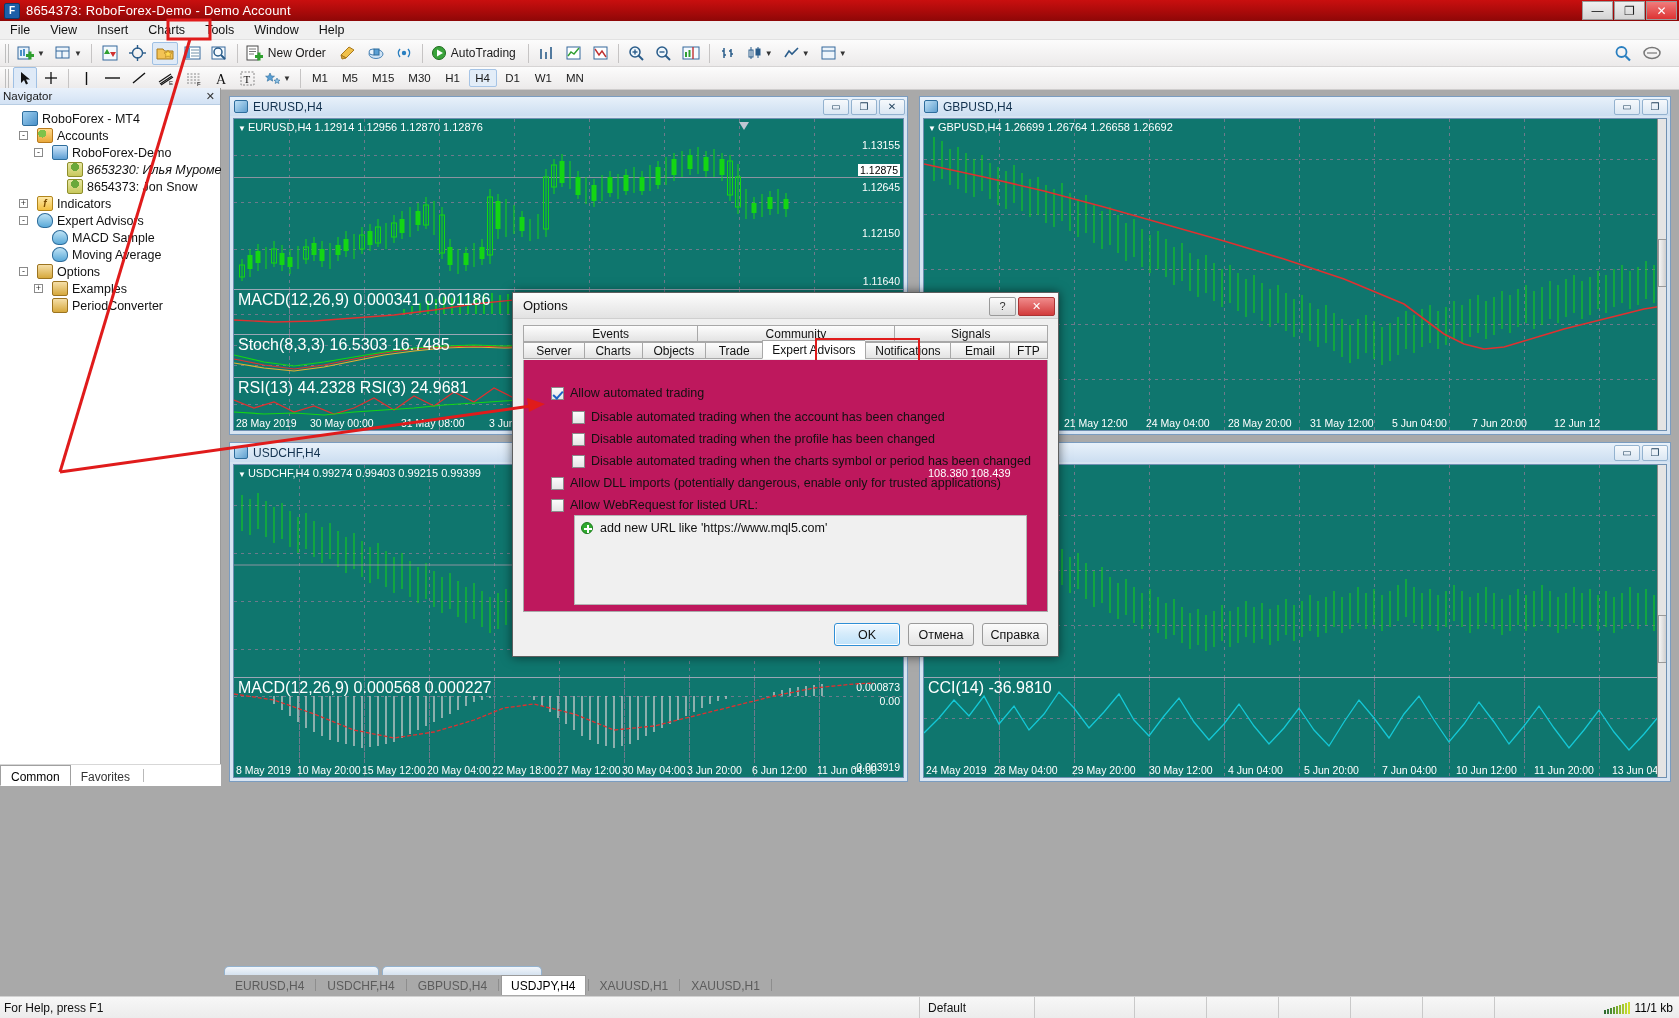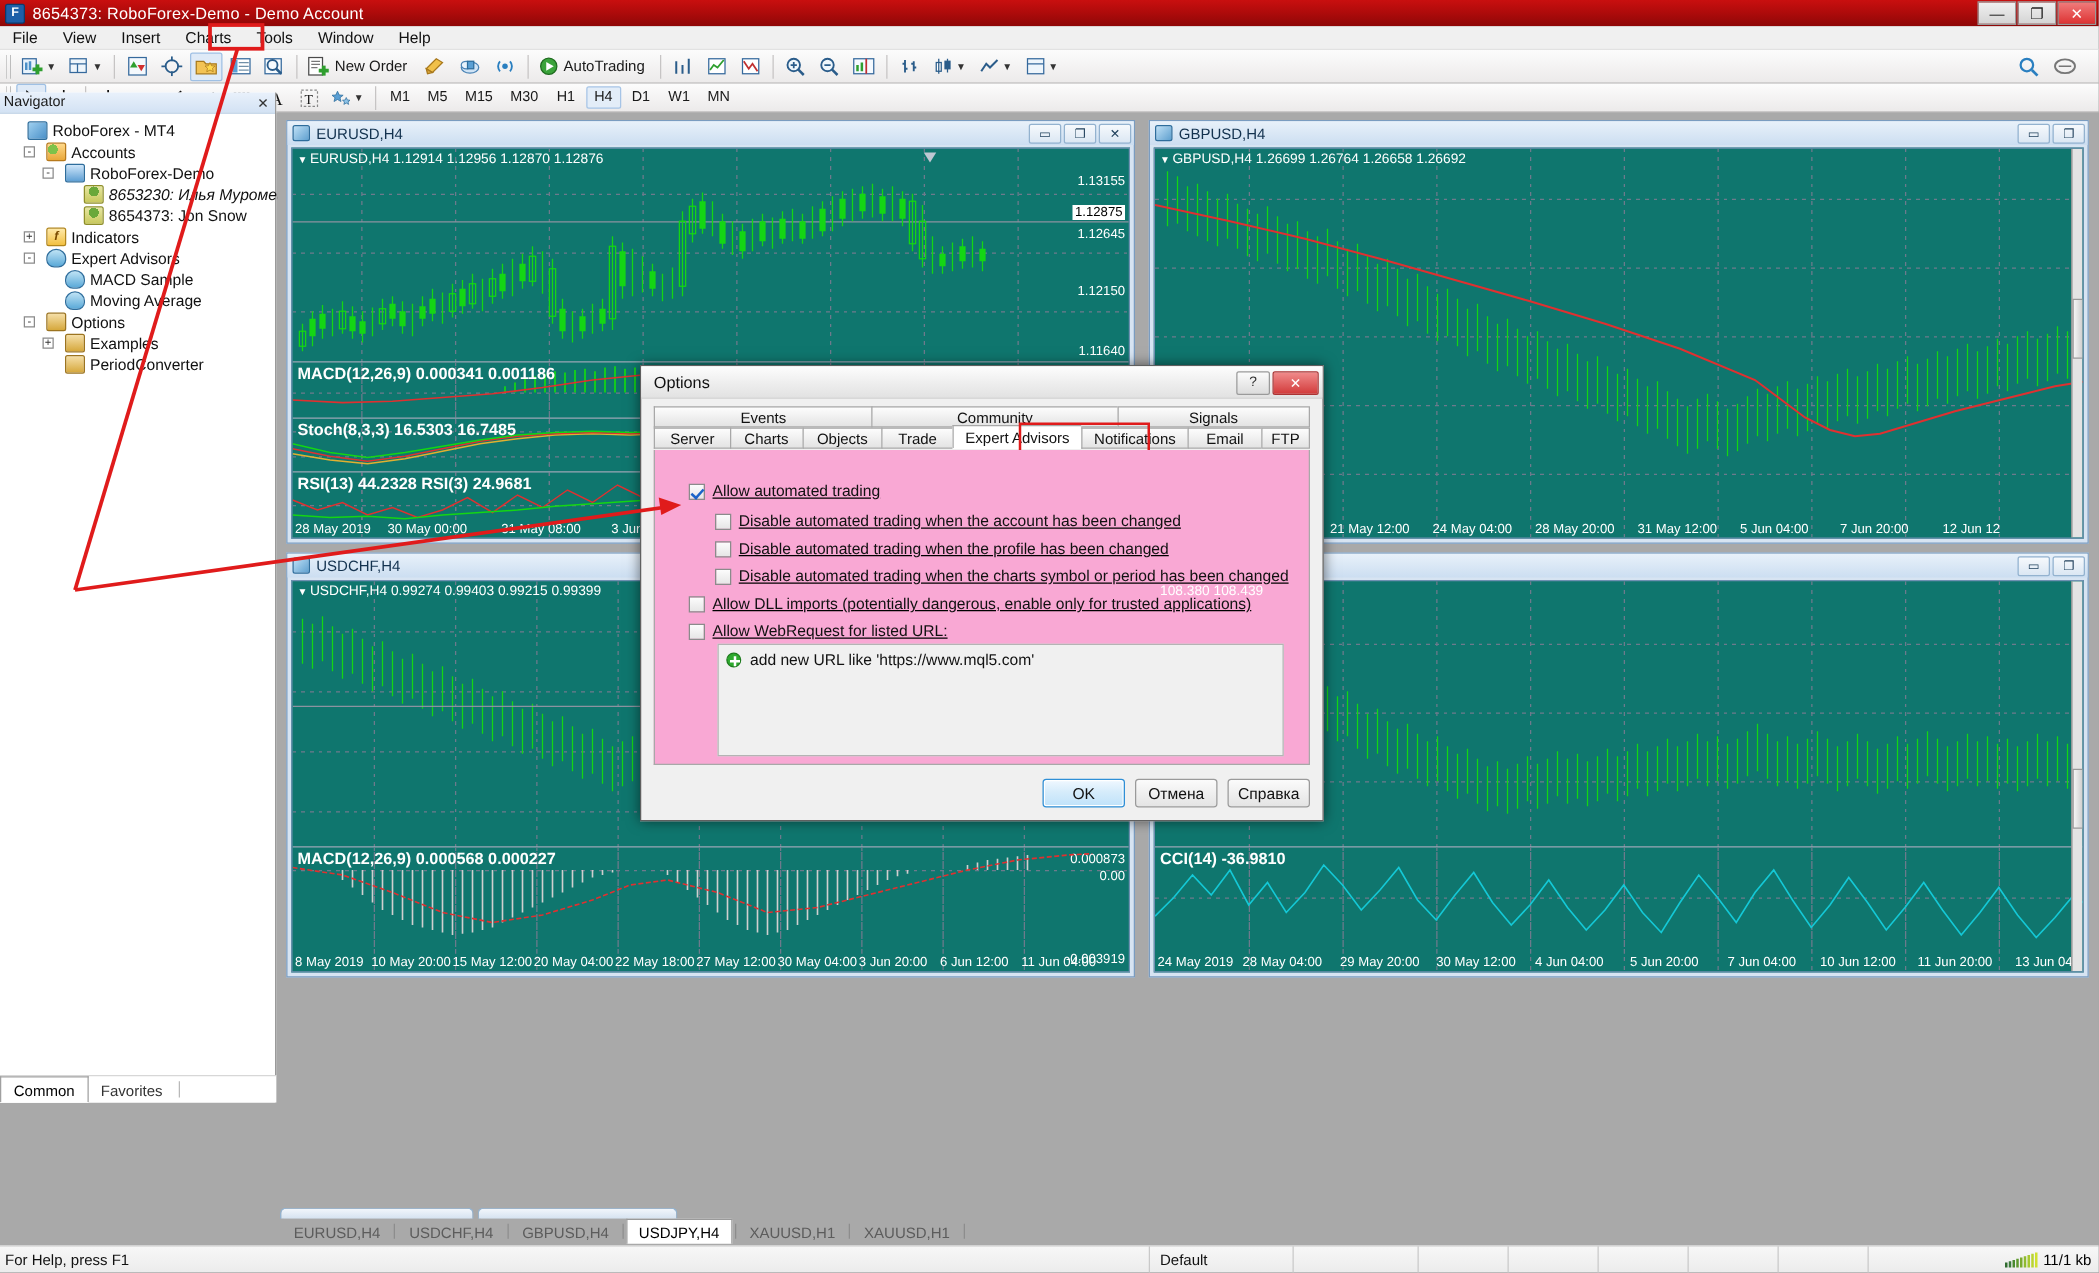--- a/index.html
+++ b/index.html
@@ -71,21 +71,21 @@
   .caret{font-size:8px;margin-left:2px;color:#333;}
   .perbtn{
     height:18px;min-width:28px;padding:0 5px;margin:0 1px;
     display:flex;align-items:center;justify-content:center;
     font-size:11.5px;color:#1a1a1a;border:1px solid transparent;border-radius:2px;
   }
   .perbtn.sel{background:#e3edf8;border:1px solid #a6c4e6;}
 
   
   #navigator{
-    position:absolute;left:0;top:74px;width:221px;height:808px;
+    position:absolute;left:0;top:88px;width:221px;height:698px;
     background:#fff;border-right:1px solid #9a9a9a;
   }
   #nav-header{
     height:17px;background:linear-gradient(to bottom,#e9f1fb,#d3e2f4);
     border-bottom:1px solid #b8cde3;
     display:flex;align-items:center;padding:0 3px;font-size:11.5px;color:#1a1a1a;
   }
   #nav-header .nx{margin-left:auto;font-size:11px;color:#333;padding-right:2px;}
   #nav-tree{ padding:5px 0 0 4px; font-size:12.5px; }
   .nrow{display:flex;align-items:center;height:17px;white-space:nowrap;}
@@ -150,21 +150,21 @@
     display:flex;align-items:center;justify-content:center;
     font-size:10px;color:#24445f;
   }
   .cw-body{ position:absolute; left:3px; right:3px; top:21px; bottom:3px;
             background:#0f766e; border:1px solid #6f90b2; overflow:hidden;}
   .chart-label{
     position:absolute;left:4px;top:2px;color:#fff;font-size:11px;white-space:nowrap;z-index:5;
     font-family:"Liberation Sans",sans-serif;
   }
   .chart-label .tri{font-size:8px;margin-right:2px;}
-  .subchart-label{ position:absolute;left:4px;top:1px;color:#fff;font-size:13px;z-index:5;white-space:nowrap;font-weight:bold;}
+  .subchart-label{ position:absolute;left:4px;top:1px;color:#fff;font-size:16px;z-index:5;white-space:nowrap;}
   .grid-v{position:absolute;top:0;bottom:0;width:1px;
     background:repeating-linear-gradient(to bottom,#6d7a8c 0 3px,transparent 3px 7px);}
   .grid-h{position:absolute;left:0;right:0;height:1px;
     background:repeating-linear-gradient(to right,#6d7a8c 0 3px,transparent 3px 7px);}
   .pricescale{
     position:absolute;right:0;top:0;bottom:0;width:0;
   }
   .plabel{position:absolute;right:3px;color:#fff;font-size:10.5px;}
   .plabel.box{background:#fff;color:#000;padding:0 2px;}
   .timeaxis{position:absolute;left:0;right:0;bottom:0;height:14px;color:#fff;font-size:10.5px;}
@@ -243,21 +243,21 @@
   }
   .otab:last-child{border-right:1px solid #a8a8a8;}
   .otab.sel{
     background:#fff;border-bottom-color:#fff;height:19px;margin-top:-2px;align-items:flex-end;padding-bottom:1px;
   }
   .tabhilite{
     position:absolute;border:2px solid #e01b1b;pointer-events:none;
   }
   #opt-panel{
     position:absolute;left:0;top:35px;right:0;bottom:36px;
-    background:#f9a8d4;border:1px solid #a8a8a8;border-top:none;text-decoration:underline;
+    background:#be185d;border:1px solid #a8a8a8;border-top:none;
   }
   .optrow{display:flex;align-items:center;height:22px;font-size:12.5px;color:#111;}
   .cbx{
     width:13px;height:13px;margin-right:6px;flex:0 0 auto;
     border:1px solid #8b8b8b;background:linear-gradient(to bottom,#fcfcfc,#e6e6e6);
     position:relative;
   }
   .cbx.checked::after{
     content:"";position:absolute;left:3px;top:1px;width:4px;height:8px;
     border:solid #1b63c8;border-width:0 2px 2px 0;transform:rotate(42deg);

